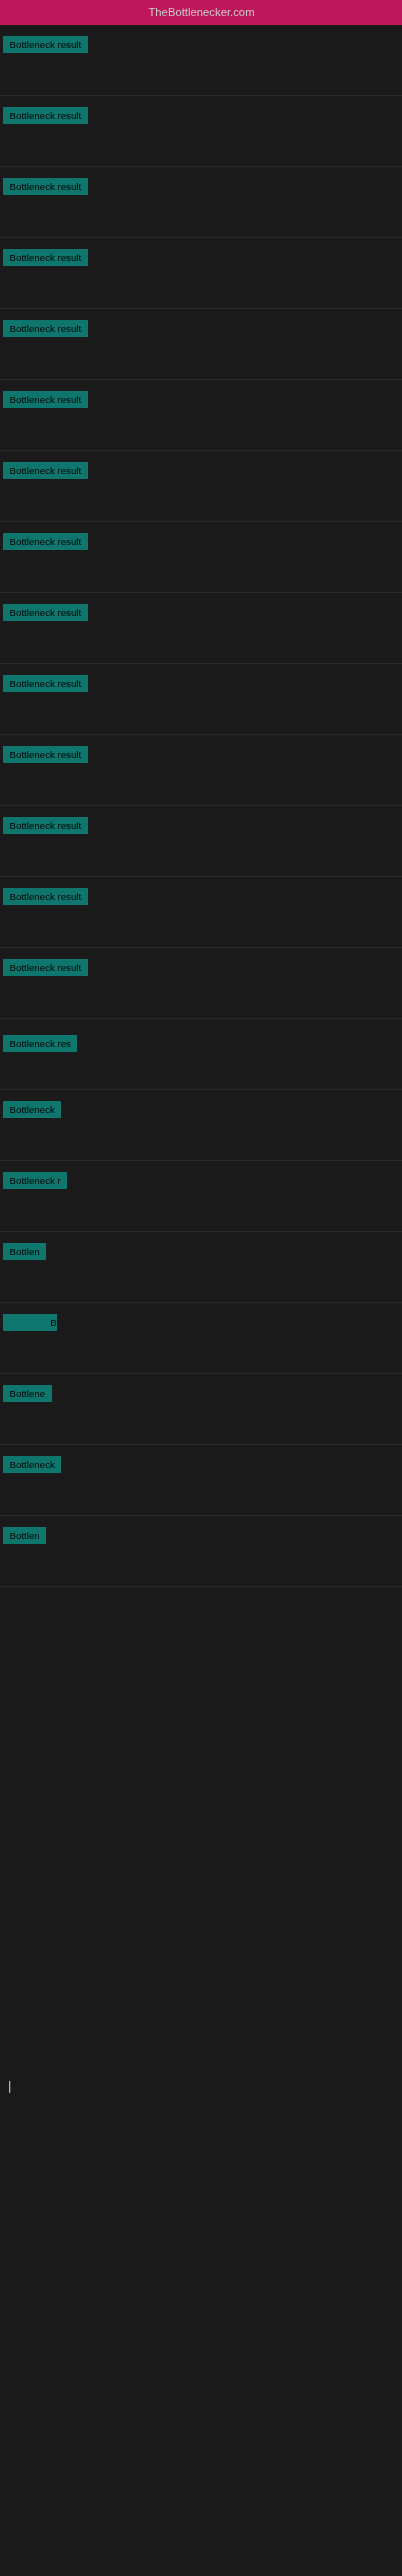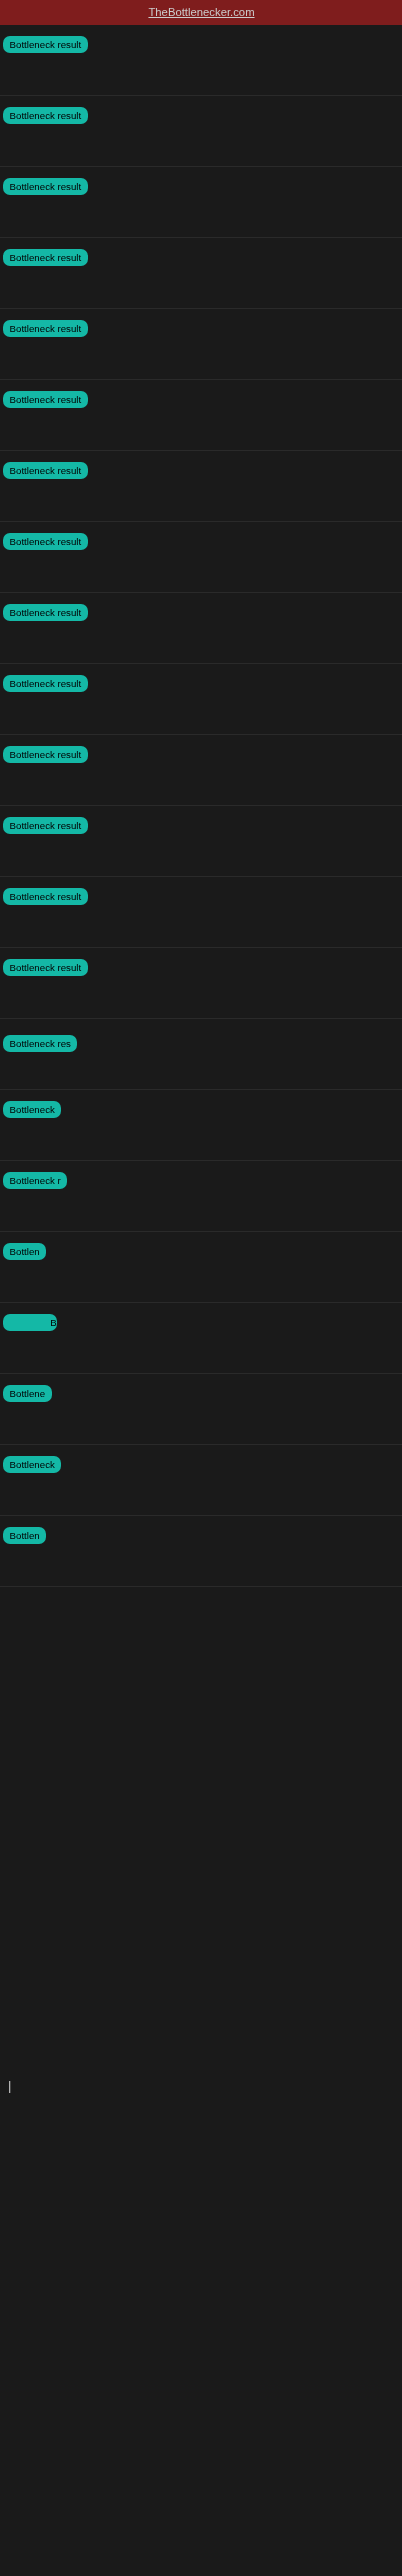--- a/index.html
+++ b/index.html
@@ -14,33 +14,32 @@
       background-color: #1a1a1a;
       font-family: Arial, sans-serif;
       position: relative;
     }
 
     .site-title {
       text-align: center;
       color: #cccccc;
       font-size: 11.3px;
       padding: 6.4px 0;
-      background-color: #7f1d1d;
-      text-decoration: underline;
+      background-color: #be185d;
     }
 
     .bottleneck-item {
       display: inline-block;
-      background-color: #14b8a6;
+      background-color: #0f766e;
       color: #000000;
       font-size: 9.7px;
       font-weight: normal;
       padding: 3.2px 6.4px;
       margin: 3.2px 3.2px;
-      border-radius: 7px;
+      border-radius: 0;
       white-space: nowrap;
       overflow: hidden;
     }
 
     .row {
       display: block;
       height: 71px;
       padding-top: 8px;
       border-bottom: 0.8px solid #2a2a2a;
     }

